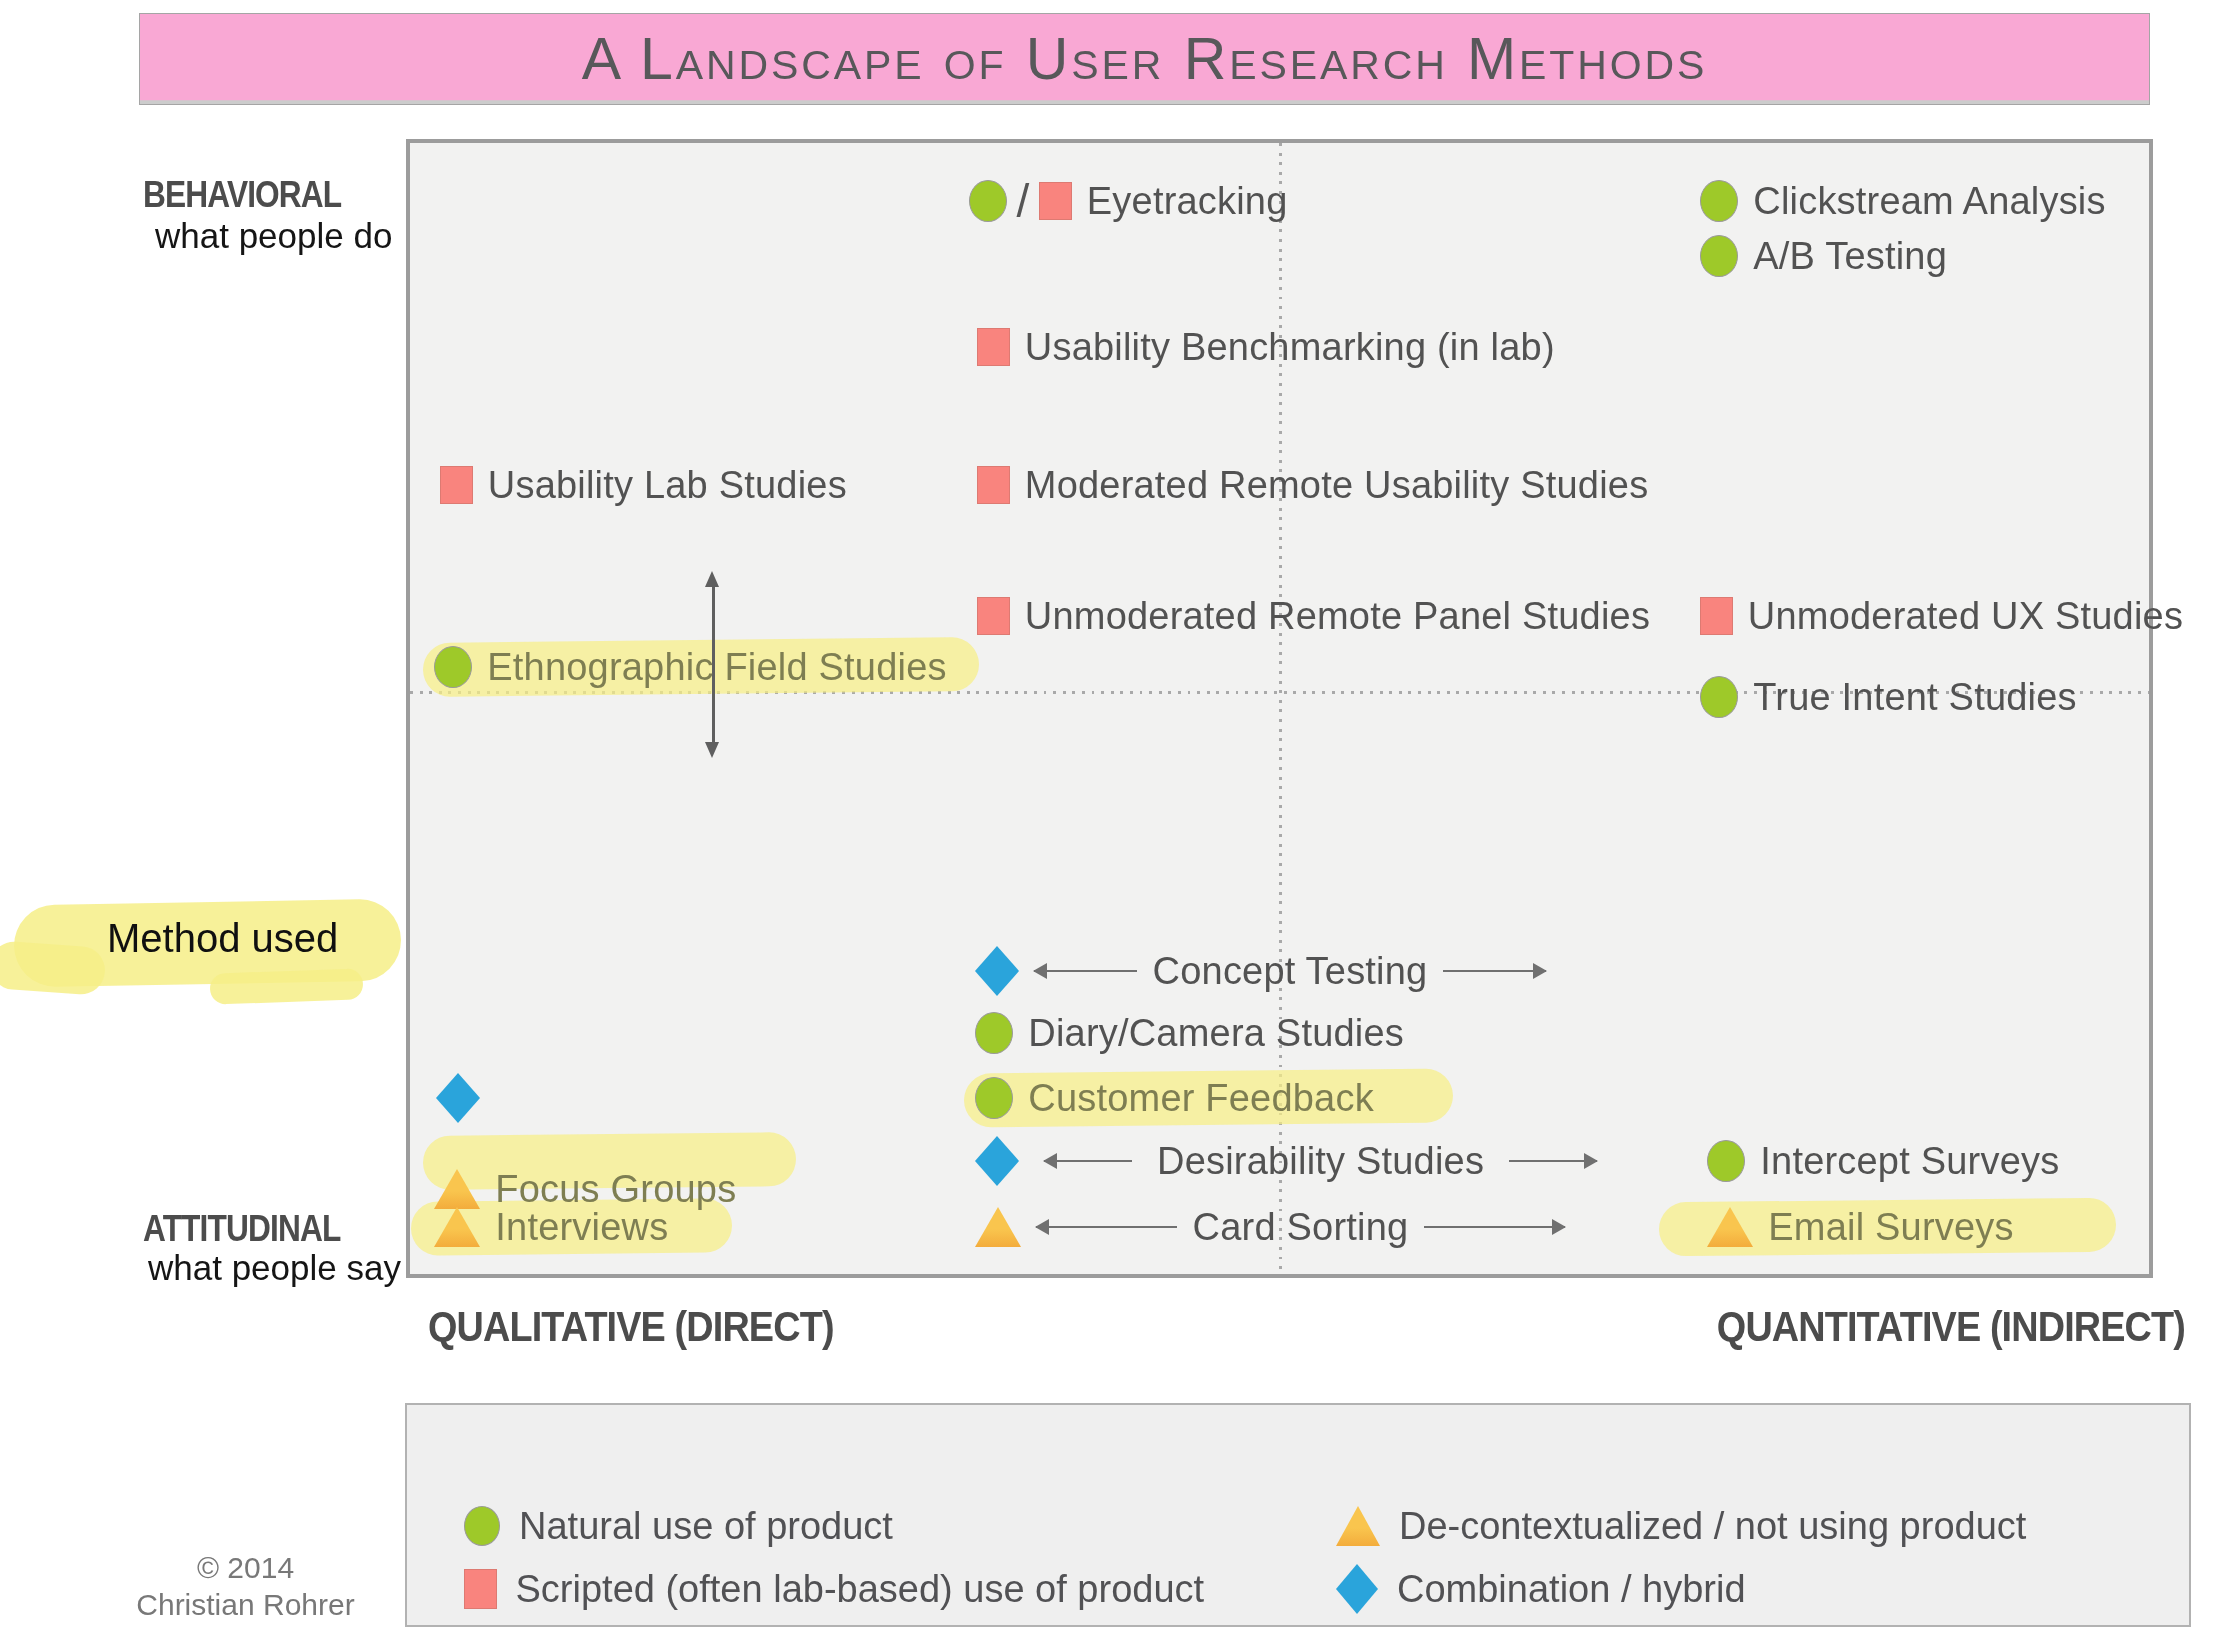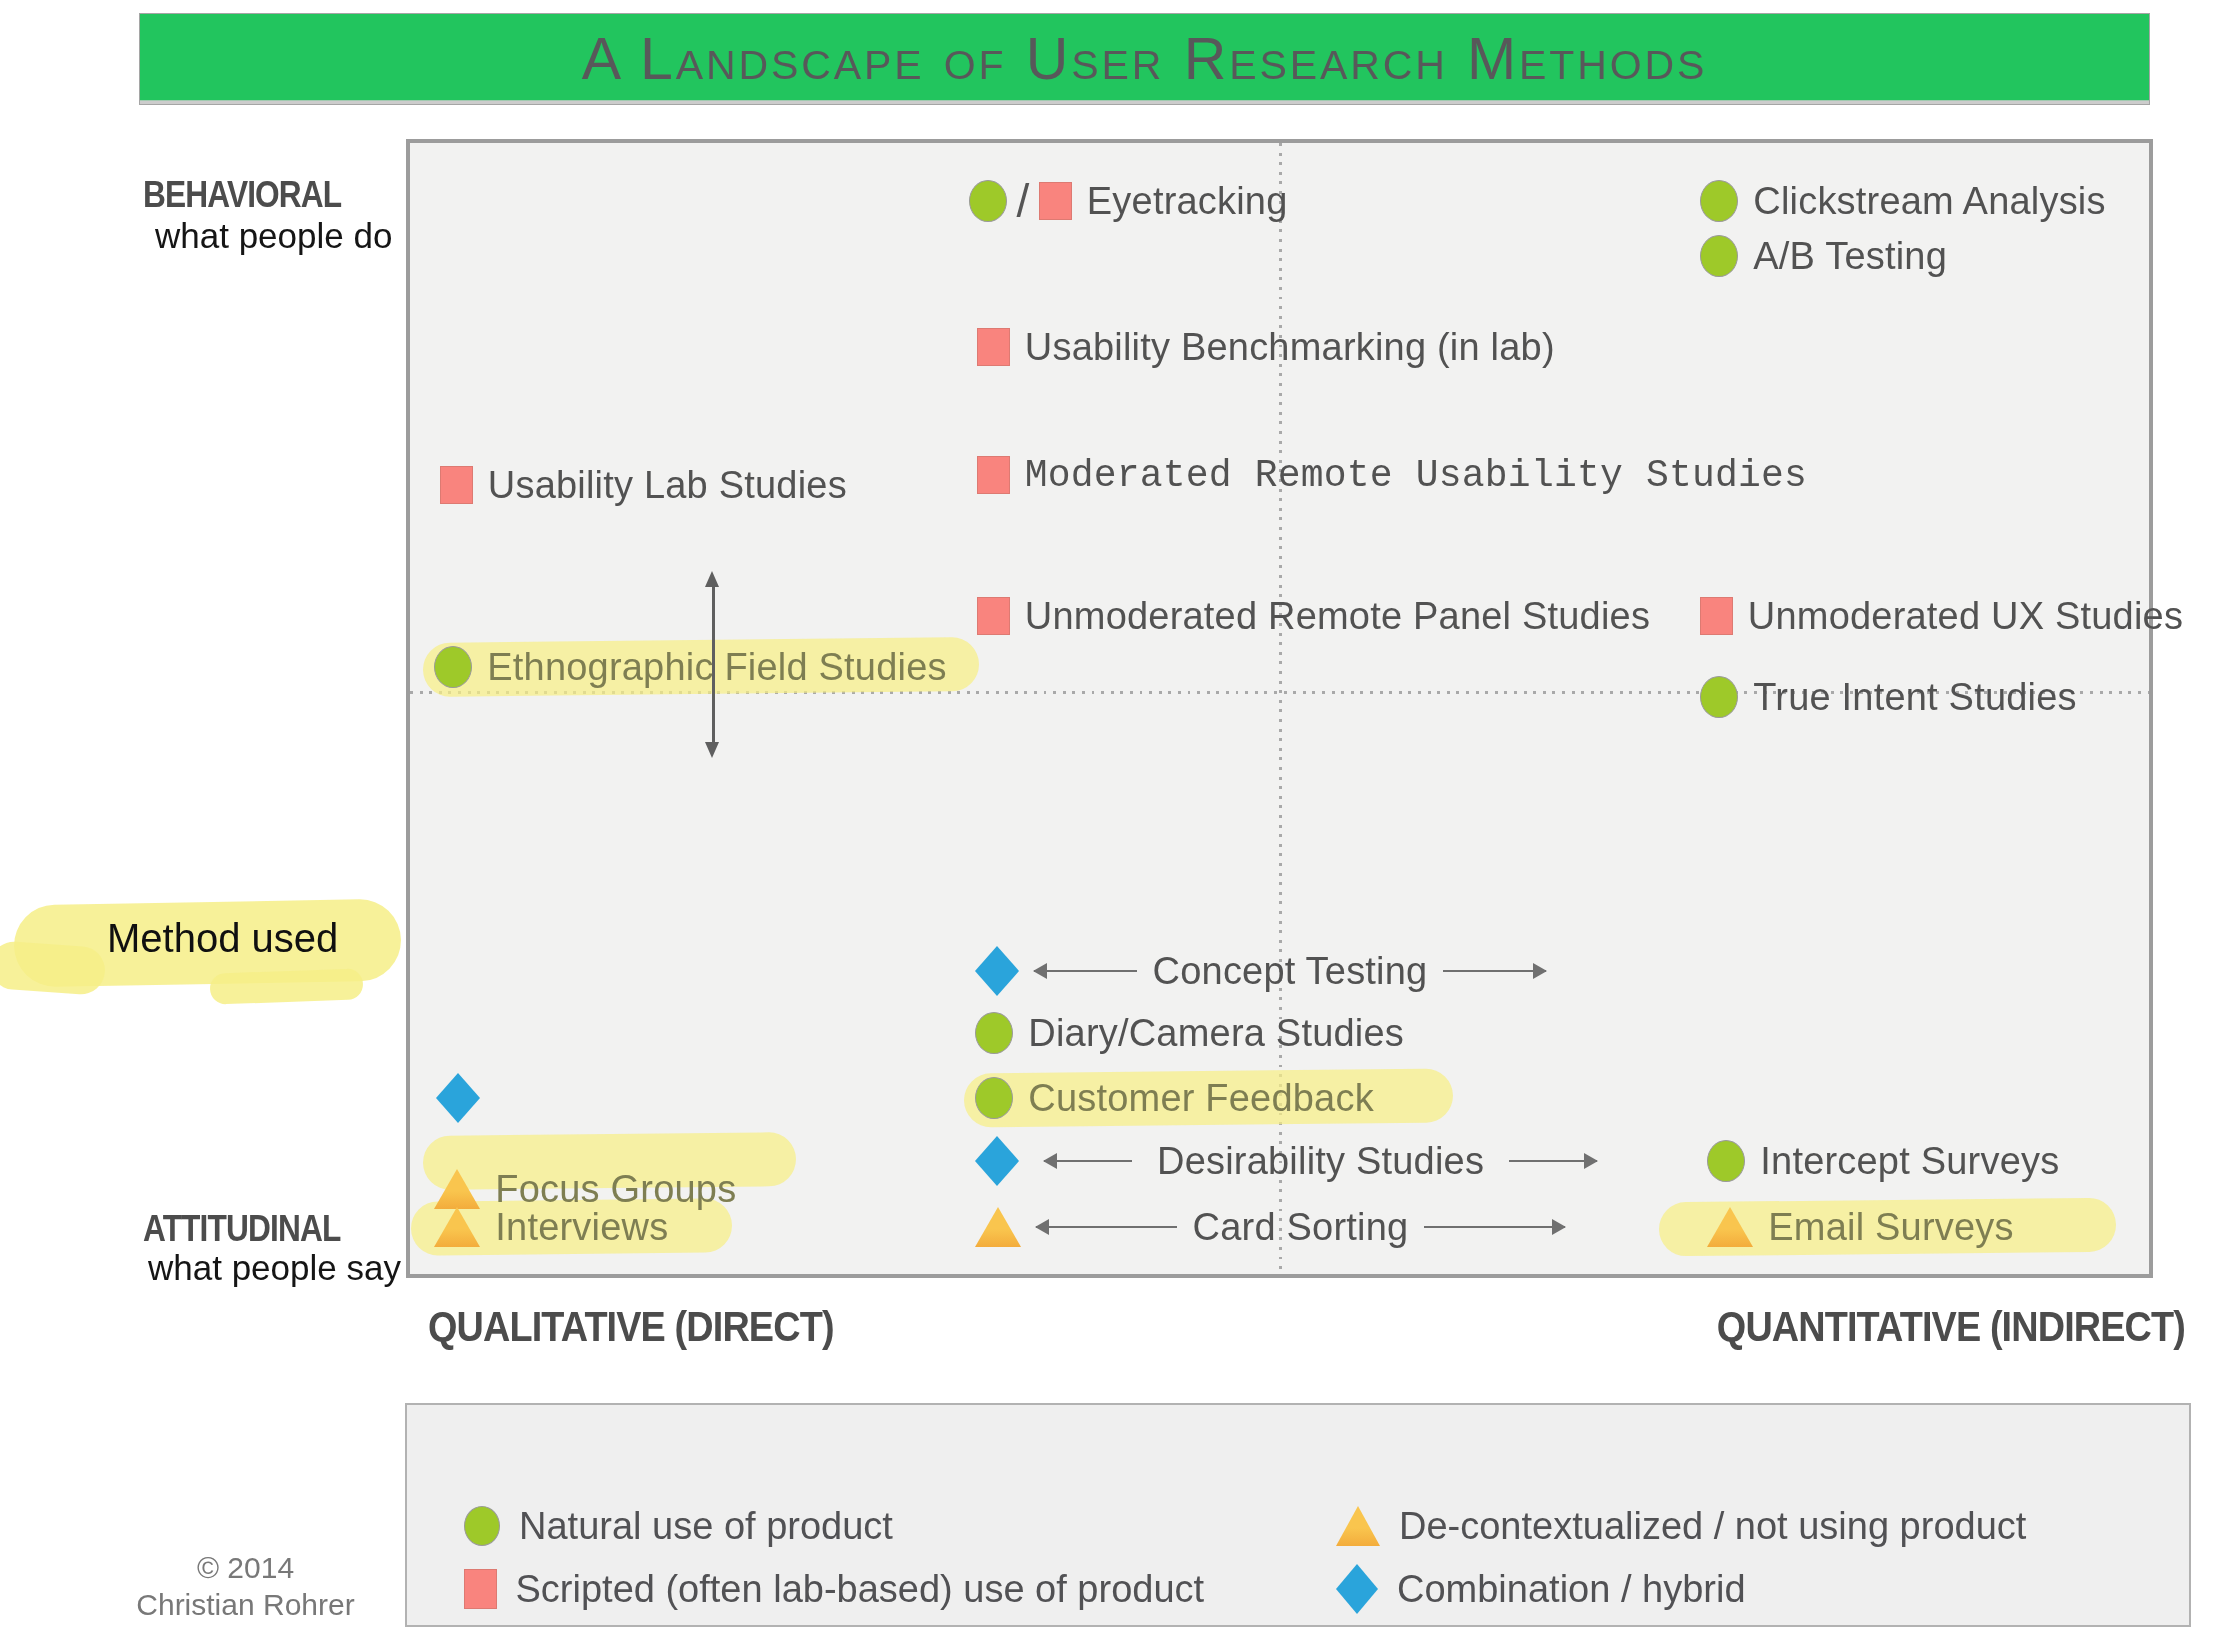--- a/index.html
+++ b/index.html
@@ -1,21 +1,21 @@
 <!DOCTYPE html>
 <html><head>
 <meta charset="utf-8">
 <style>
   html,body{margin:0;padding:0;background:#ffffff;}
   .cnv{position:relative;width:2219px;height:1646px;background:#ffffff;
        font-family:"Liberation Sans",sans-serif;overflow:hidden;}
 
   
   .tbar{position:absolute;left:139px;top:13.4px;width:2011px;height:92px;
-        background:#22c55e;border:1.9px solid #a5a5a5;box-sizing:border-box;
+        background:#f9a8d4;border:1.9px solid #a5a5a5;box-sizing:border-box;
         box-shadow:inset 0 -3.8px 0 #cccccc;display:flex;align-items:center;justify-content:center;}
   .tbar .t{font-variant:small-caps;font-size:59px;color:#58585a;letter-spacing:2.9px;}
 
   
   .chart{position:absolute;left:406px;top:139px;width:1747px;height:1139px;
          background:#f2f2f1;border:4.8px solid #9c9c9c;box-sizing:border-box;z-index:0;}
   .vdots{position:absolute;left:869px;top:0;width:2.9px;height:100%;
          background-image:repeating-linear-gradient(to bottom,#a9a9a9 0 2.9px,transparent 2.9px 9.6px);}
   .hdots{position:absolute;left:0;top:548px;width:100%;height:2.9px;
          background-image:repeating-linear-gradient(to right,#a9a9a9 0 2.9px,transparent 2.9px 9.6px);}
@@ -126,21 +126,21 @@
         <span class="lbl">A/B Testing</span>
       </div>
       <div class="mrow" style="left: 977px; top: 320px;">
         <span class="mk-square"></span>
         <span class="lbl">Usability Benchmarking (in lab)</span>
       </div>
       <div class="mrow" style="left: 440px; top: 458px;">
         <span class="mk-square"></span>
         <span class="lbl">Usability Lab Studies</span>
       </div>
-      <div class="mrow" style="left: 977px; top: 448px; font-family: Liberation Mono, monospace;">
+      <div class="mrow" style="left: 977px; top: 458px;">
         <span class="mk-square"></span>
         <span class="lbl">Moderated Remote Usability Studies</span>
       </div>
       <div class="mrow" style="left: 977px; top: 589px;">
         <span class="mk-square"></span>
         <span class="lbl">Unmoderated Remote Panel Studies</span>
       </div>
       <div class="mrow" style="left: 1700px; top: 589px;">
         <span class="mk-square"></span>
         <span class="lbl">Unmoderated UX Studies</span>

